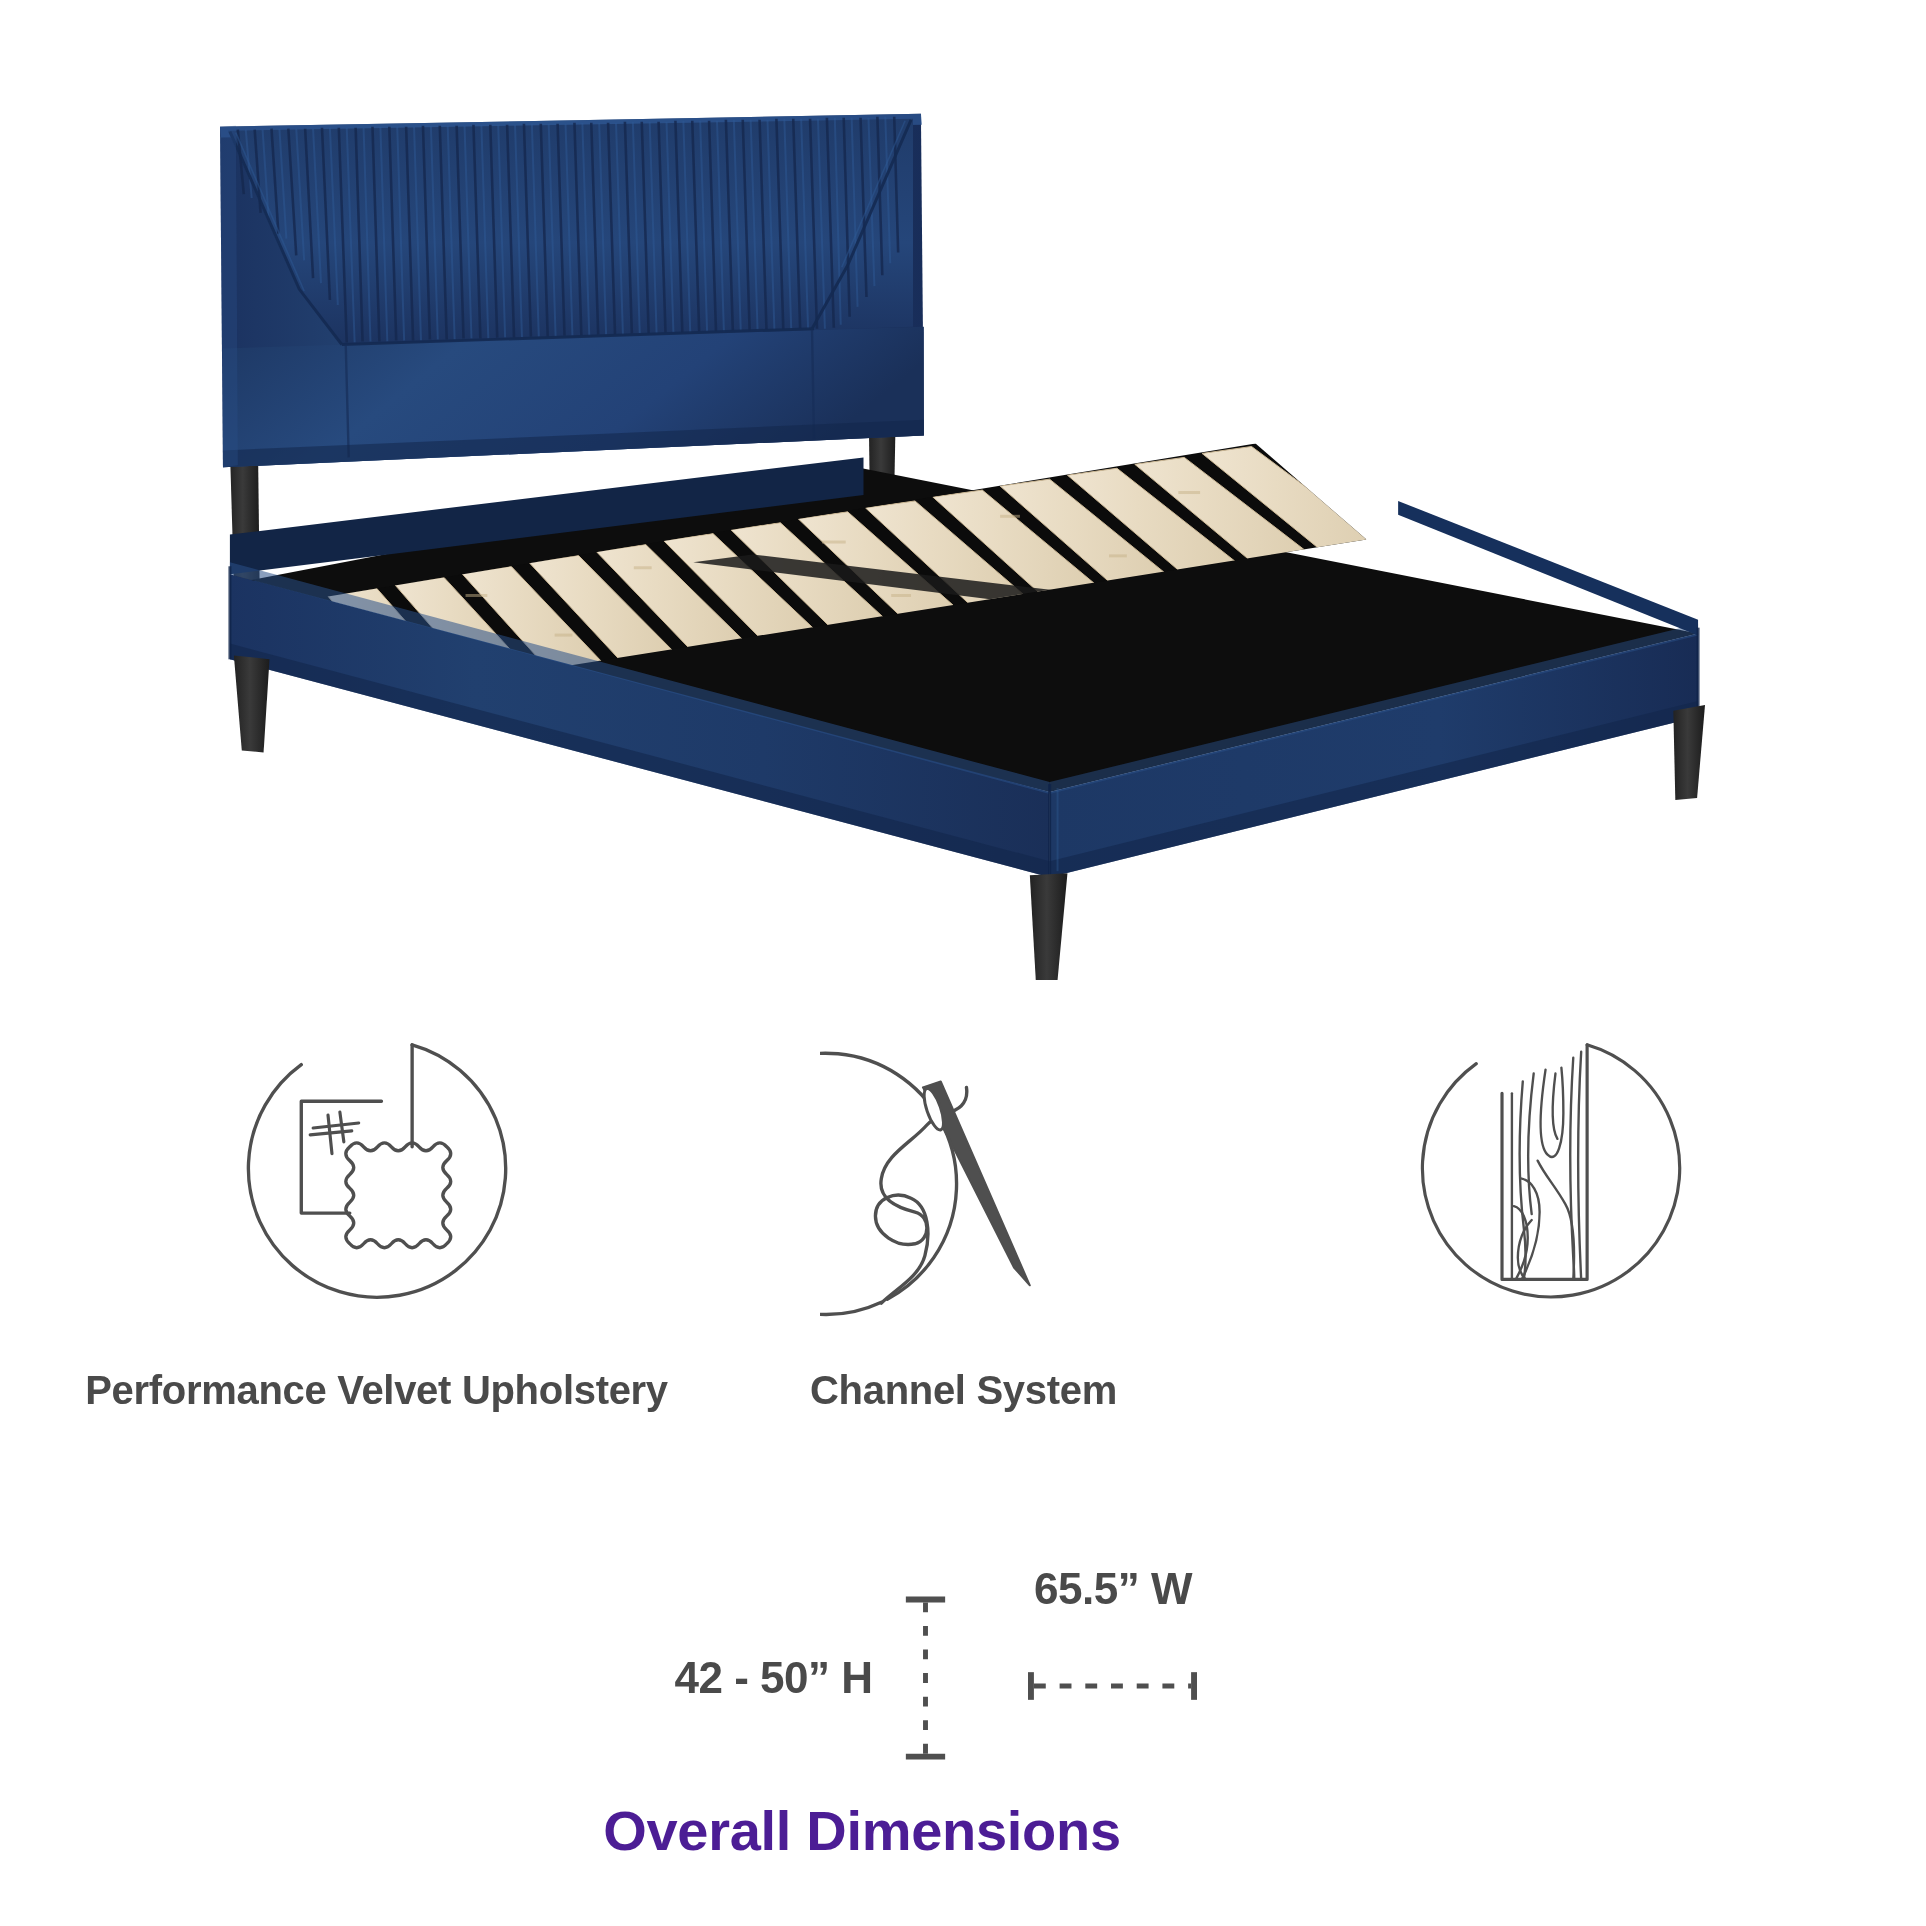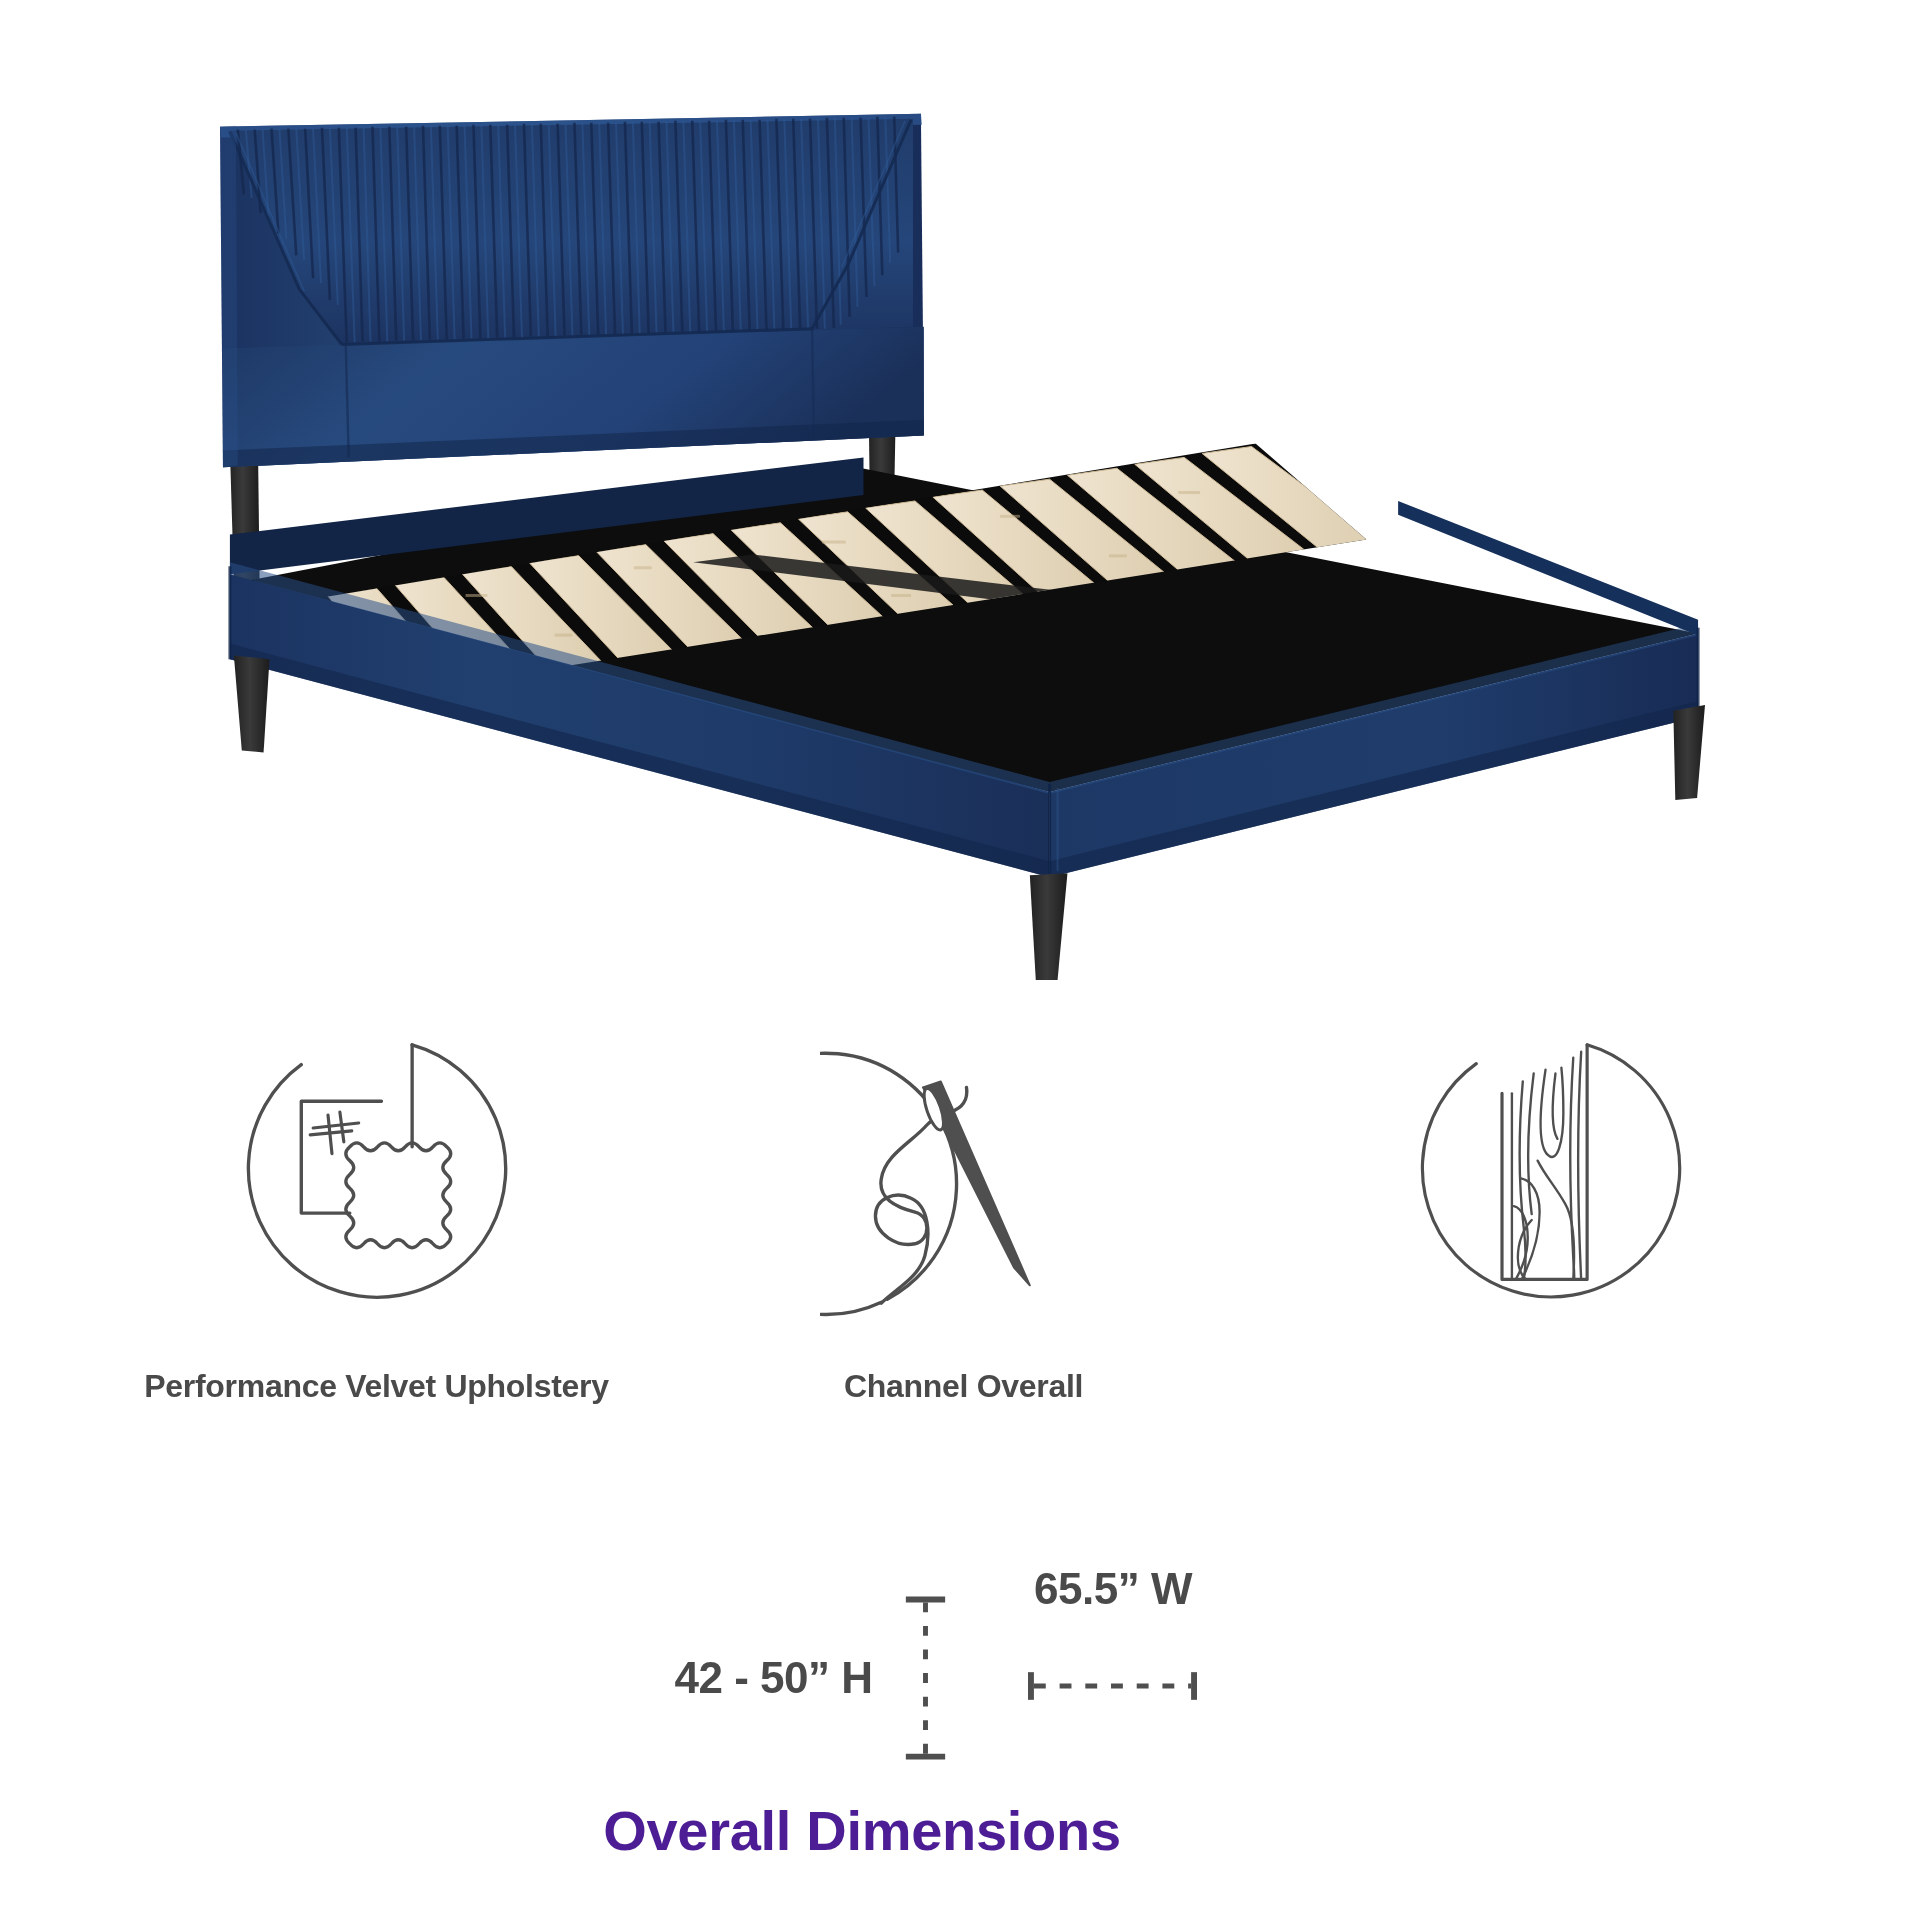--- a/index.html
+++ b/index.html
@@ -60,21 +60,21 @@
     width: 287px;
     height: 287px;
   }
   .feature-icon svg {
     display: block;
     width: 287px;
     height: 287px;
   }
   .feature-label {
     margin-top: 51px;
-    font-size: 32px;
+    font-size: 40px;
     font-weight: bold;
     color: #4a4a4a;
     letter-spacing: -0.3px;
     text-align: center;
     white-space: nowrap;
   }
 
   
   .dimensions {
     position: absolute;
@@ -443,21 +443,21 @@
                      C 56,170 76,162 92,170
                      C 110,178 112,206 106,228
                      C 100,250 76,262 62,276"></path>
 
             <path d="M 104,58 L 122,52 L 212,258 L 196,240 Z" fill="#4f4f4f" stroke="#4f4f4f" stroke-width="2"></path>
 
             <ellipse cx="115" cy="80" rx="7" ry="22" transform="rotate(-19 115 80)" fill="#ffffff" stroke="#4f4f4f" stroke-width="3"></ellipse>
           </g>
         </svg>
       </div>
-      <div class="feature-label">Channel Overall</div>
+      <div class="feature-label">Channel System</div>
     </div>
 
     <div class="feature">
       <div class="feature-icon">
         <svg viewBox="0 0 290 290" xmlns="http://www.w3.org/2000/svg">
           <g fill="none" stroke="#4f4f4f" stroke-width="3.2" stroke-linecap="round" stroke-linejoin="round">
 
             <path d="M 182,15 A 130,130 0 1 1 70,34"></path>
 
             <path d="M 182,15 L 182,252 L 96,252 L 96,64"></path>

